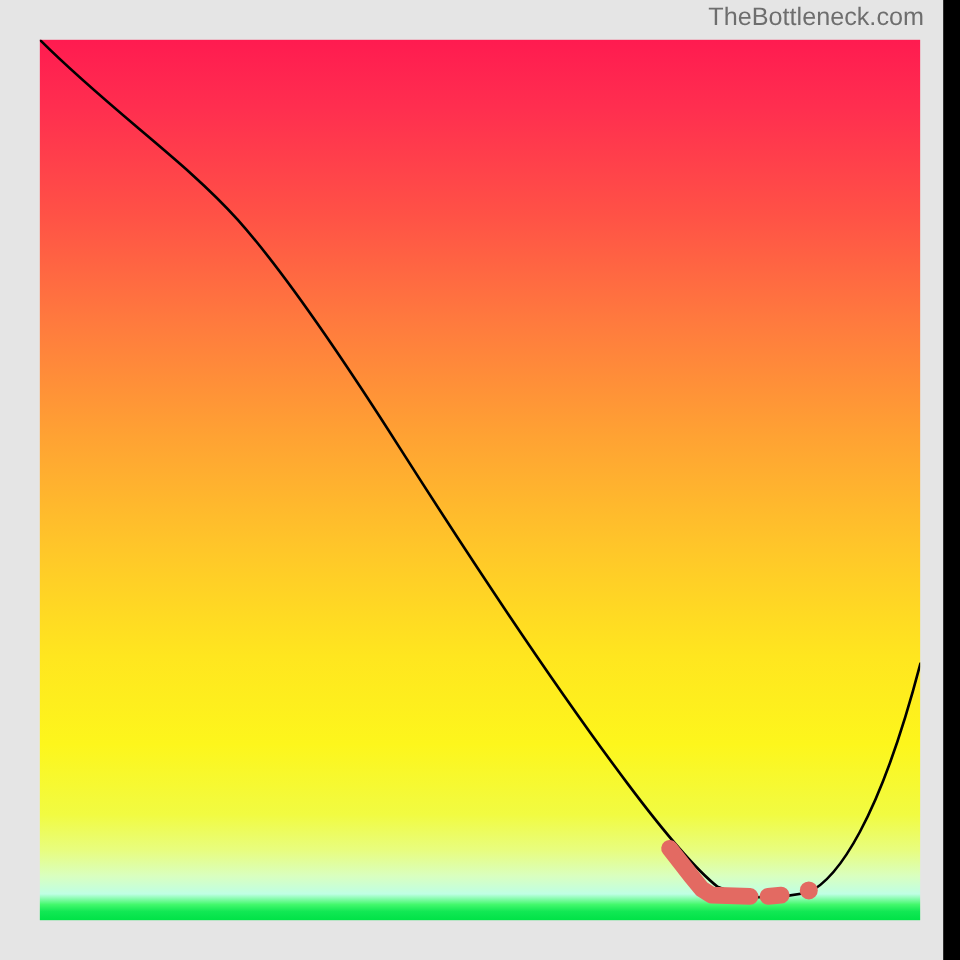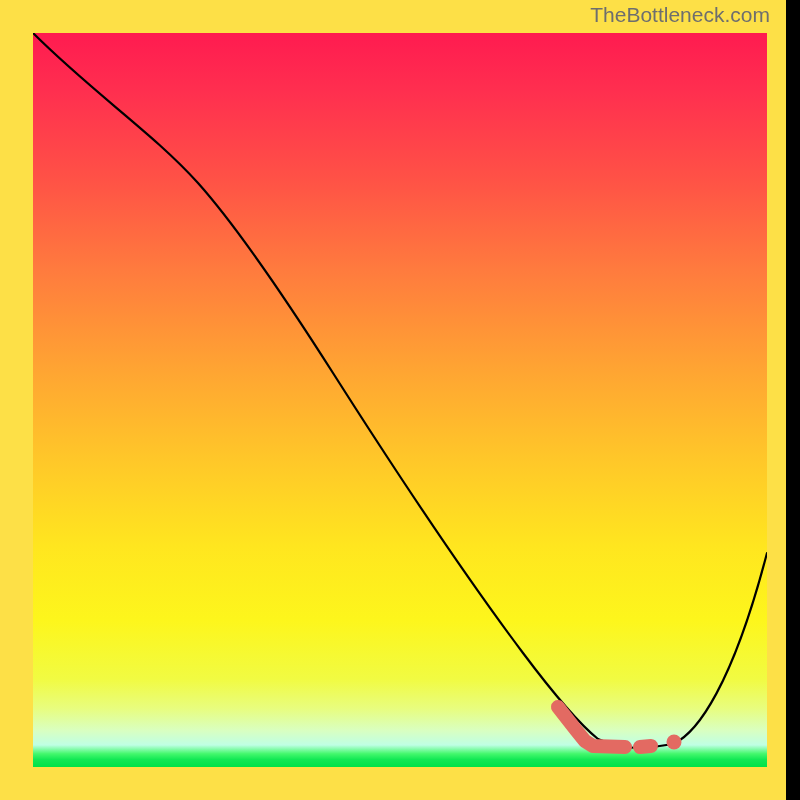--- a/index.html
+++ b/index.html
@@ -7,21 +7,21 @@
     padding: 0;
     width: 800px;
     height: 800px;
     background: #000000;
     overflow: hidden;
   }
   .outer {
     position: relative;
     width: 786px;
     height: 800px;
-    background: #fde047;
+    background: #e5e5e5;
   }
   .watermark {
     position: absolute;
     top: 3px;
     right: 16px;
     font-family: Arial, Helvetica, sans-serif;
     font-size: 21px;
     color: #6e6e6e;
     letter-spacing: 0px;
     font-weight: 500;

